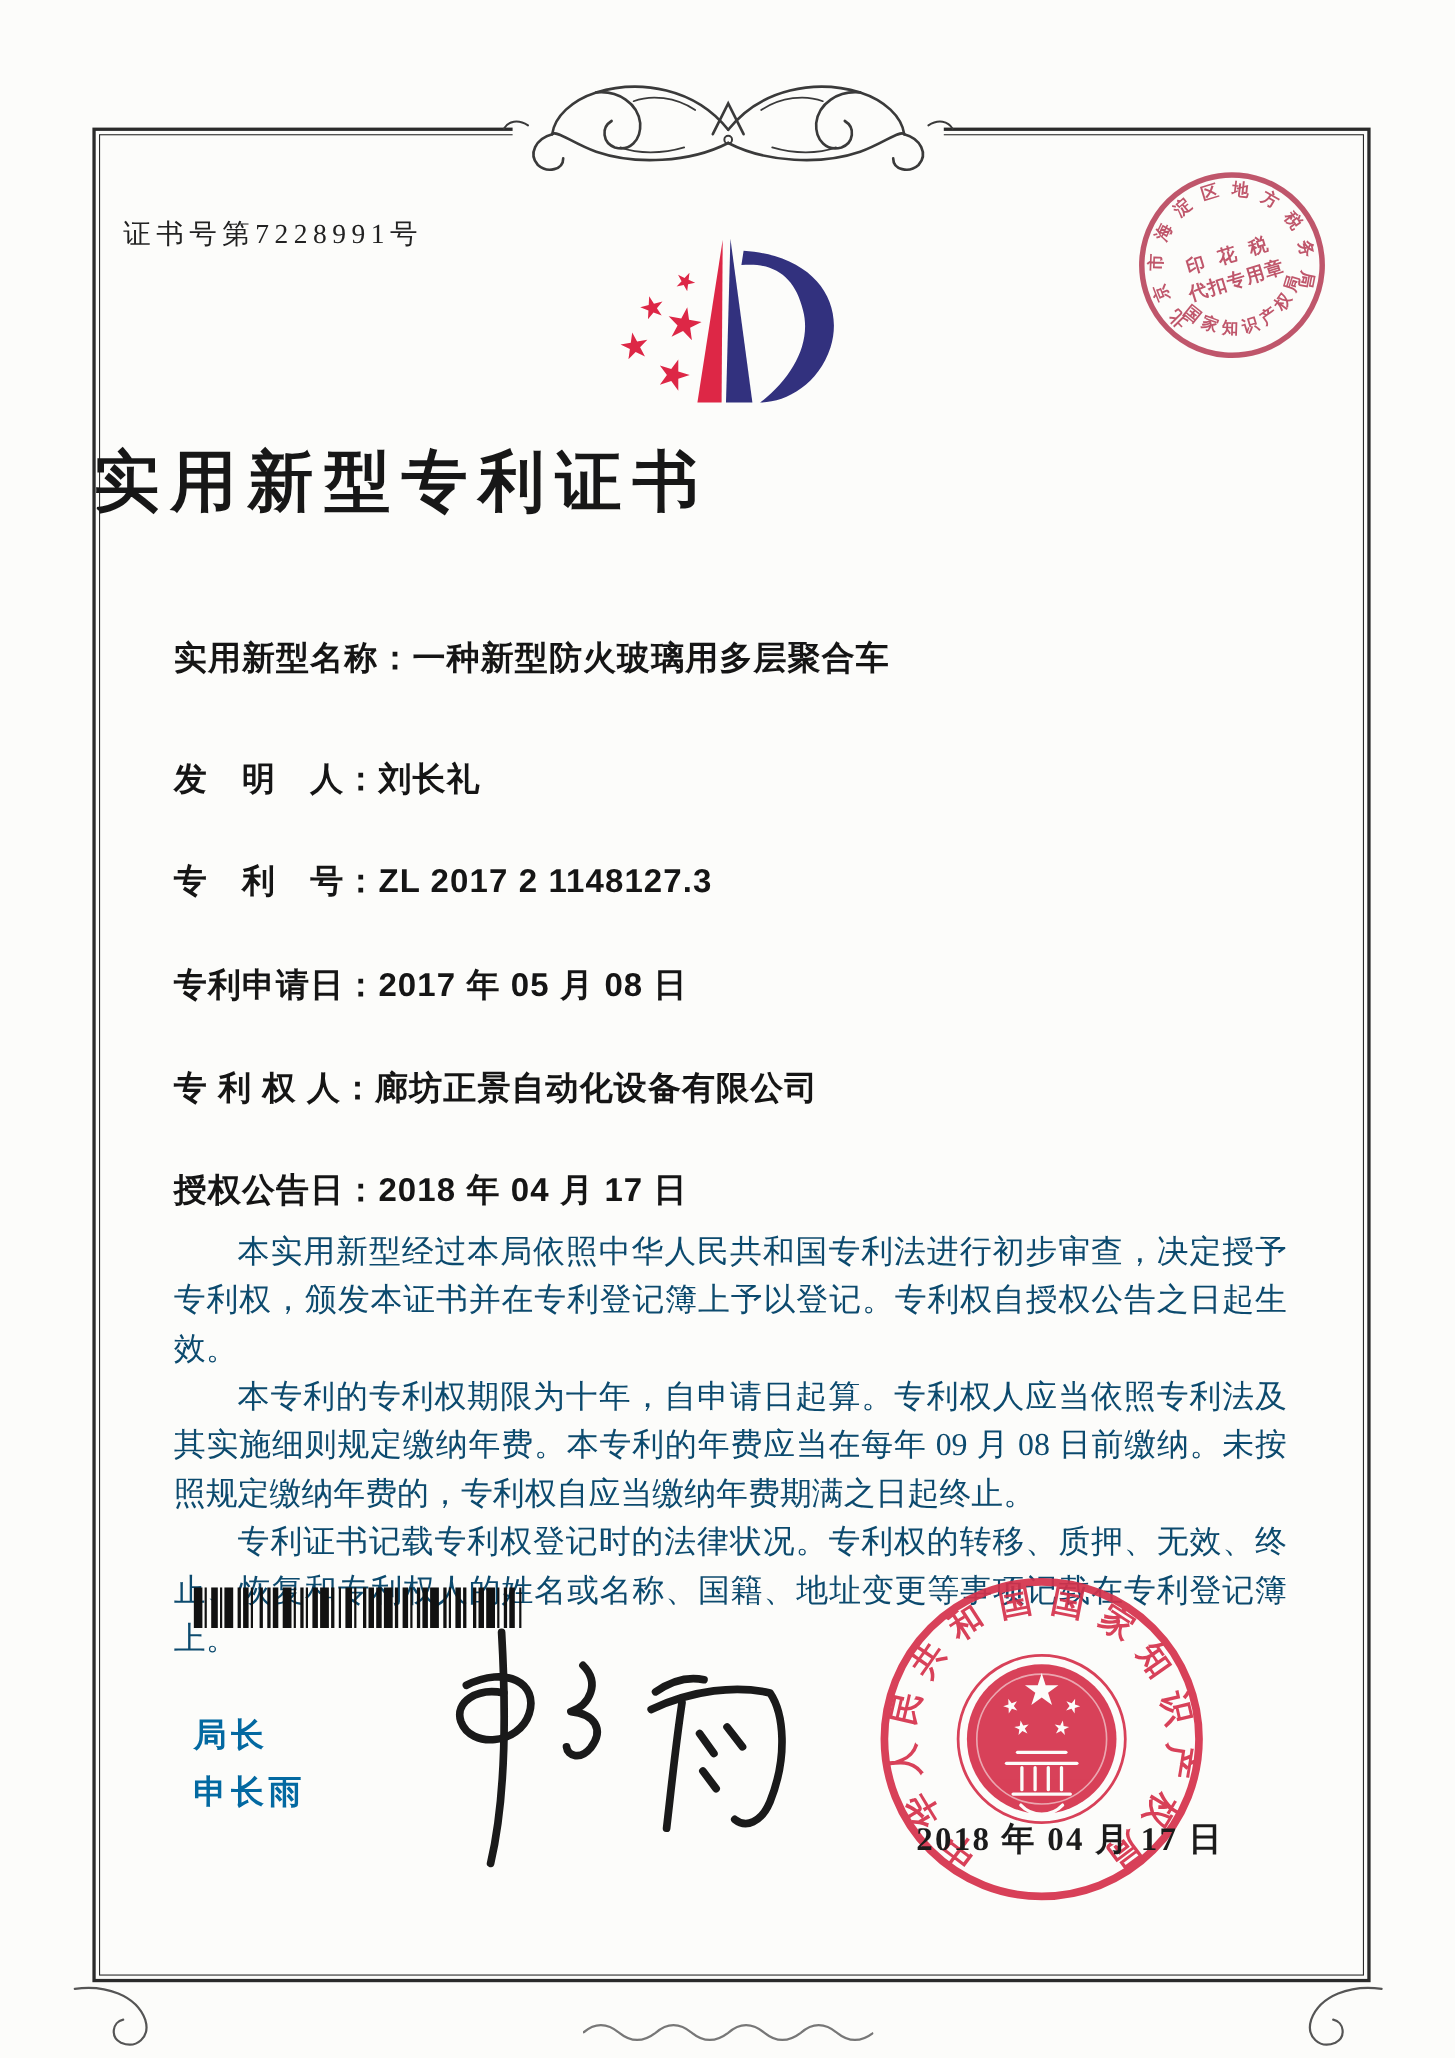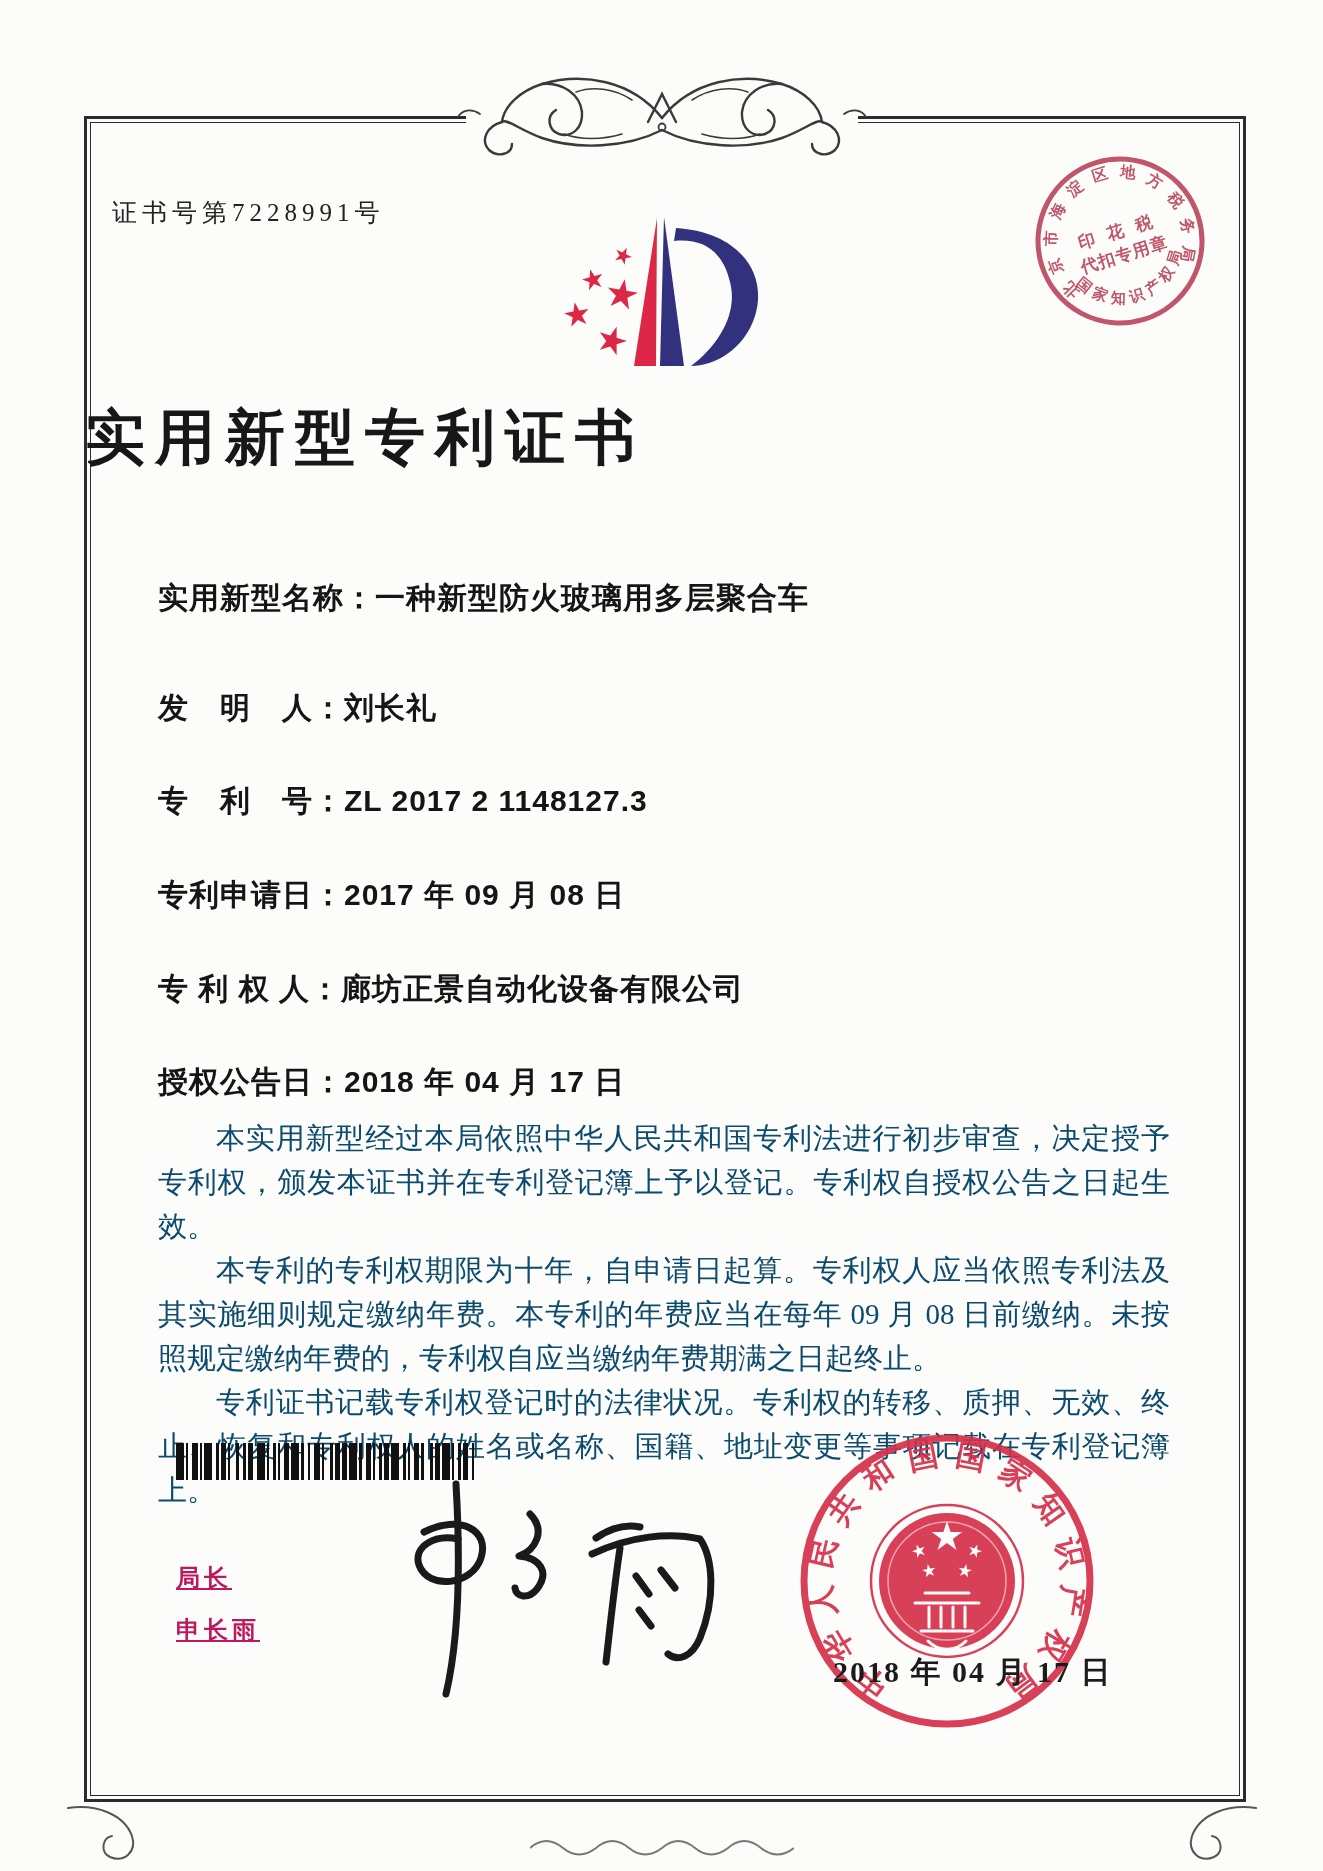--- a/index.html
+++ b/index.html
@@ -44,21 +44,21 @@
     text-align:justify;
   }
   .paras p{margin:0;text-indent:2em;}
   .barcode{
     position:absolute;left:176px;top:1443px;width:344px;height:37px;
     overflow:hidden;white-space:nowrap;font-size:0;
   }
   .barcode span{display:inline-block;height:37px;background:#111;vertical-align:top;}
   .director{
     position:absolute;left:176px;top:1552px;
-    font-size:24px;font-weight:600;line-height:52px;color:#be185d;letter-spacing:4px;text-decoration:underline;
+    font-size:30px;font-weight:600;line-height:52px;color:#0369a1;letter-spacing:4px;
   }
   .sig-svg{position:absolute;left:368px;top:1476px;}
   .seal-svg{position:absolute;left:797px;top:1431px;}
   .seal-date{
     position:absolute;left:833px;top:1652px;z-index:6;
     font-size:30px;font-weight:700;letter-spacing:2px;
     font-family:"Liberation Serif", serif;
   }
   .stamp-svg{position:absolute;left:1024px;top:145px;}
   .footer{
@@ -156,21 +156,21 @@
   <div class="field-row" style="top:688px">
     <span>发　明　人：</span><span class="val">刘长礼</span>
   </div>
   <div class="field-row" style="top:578px">
     <span>实用新型名称：</span><span class="val">一种新型防火玻璃用多层聚合车</span>
   </div>
   <div class="field-row" style="top:781px">
     <span>专　利　号：</span><span class="val">ZL 2017 2 1148127.3</span>
   </div>
   <div class="field-row" style="top:875px">
-    <span>专利申请日：</span><span class="val">2017 年 09 月 08 日</span>
+    <span>专利申请日：</span><span class="val">2017 年 05 月 08 日</span>
   </div>
   <div class="field-row" style="top:969px">
     <span>专 利 权 人：</span><span class="val">廊坊正景自动化设备有限公司</span>
   </div>
   <div class="field-row" style="top:1062px">
     <span>授权公告日：</span><span class="val">2018 年 04 月 17 日</span>
   </div>
 
   <div class="paras">
     <p>本实用新型经过本局依照中华人民共和国专利法进行初步审查，决定授予专利权，颁发本证书并在专利登记簿上予以登记。专利权自授权公告之日起生效。</p>

